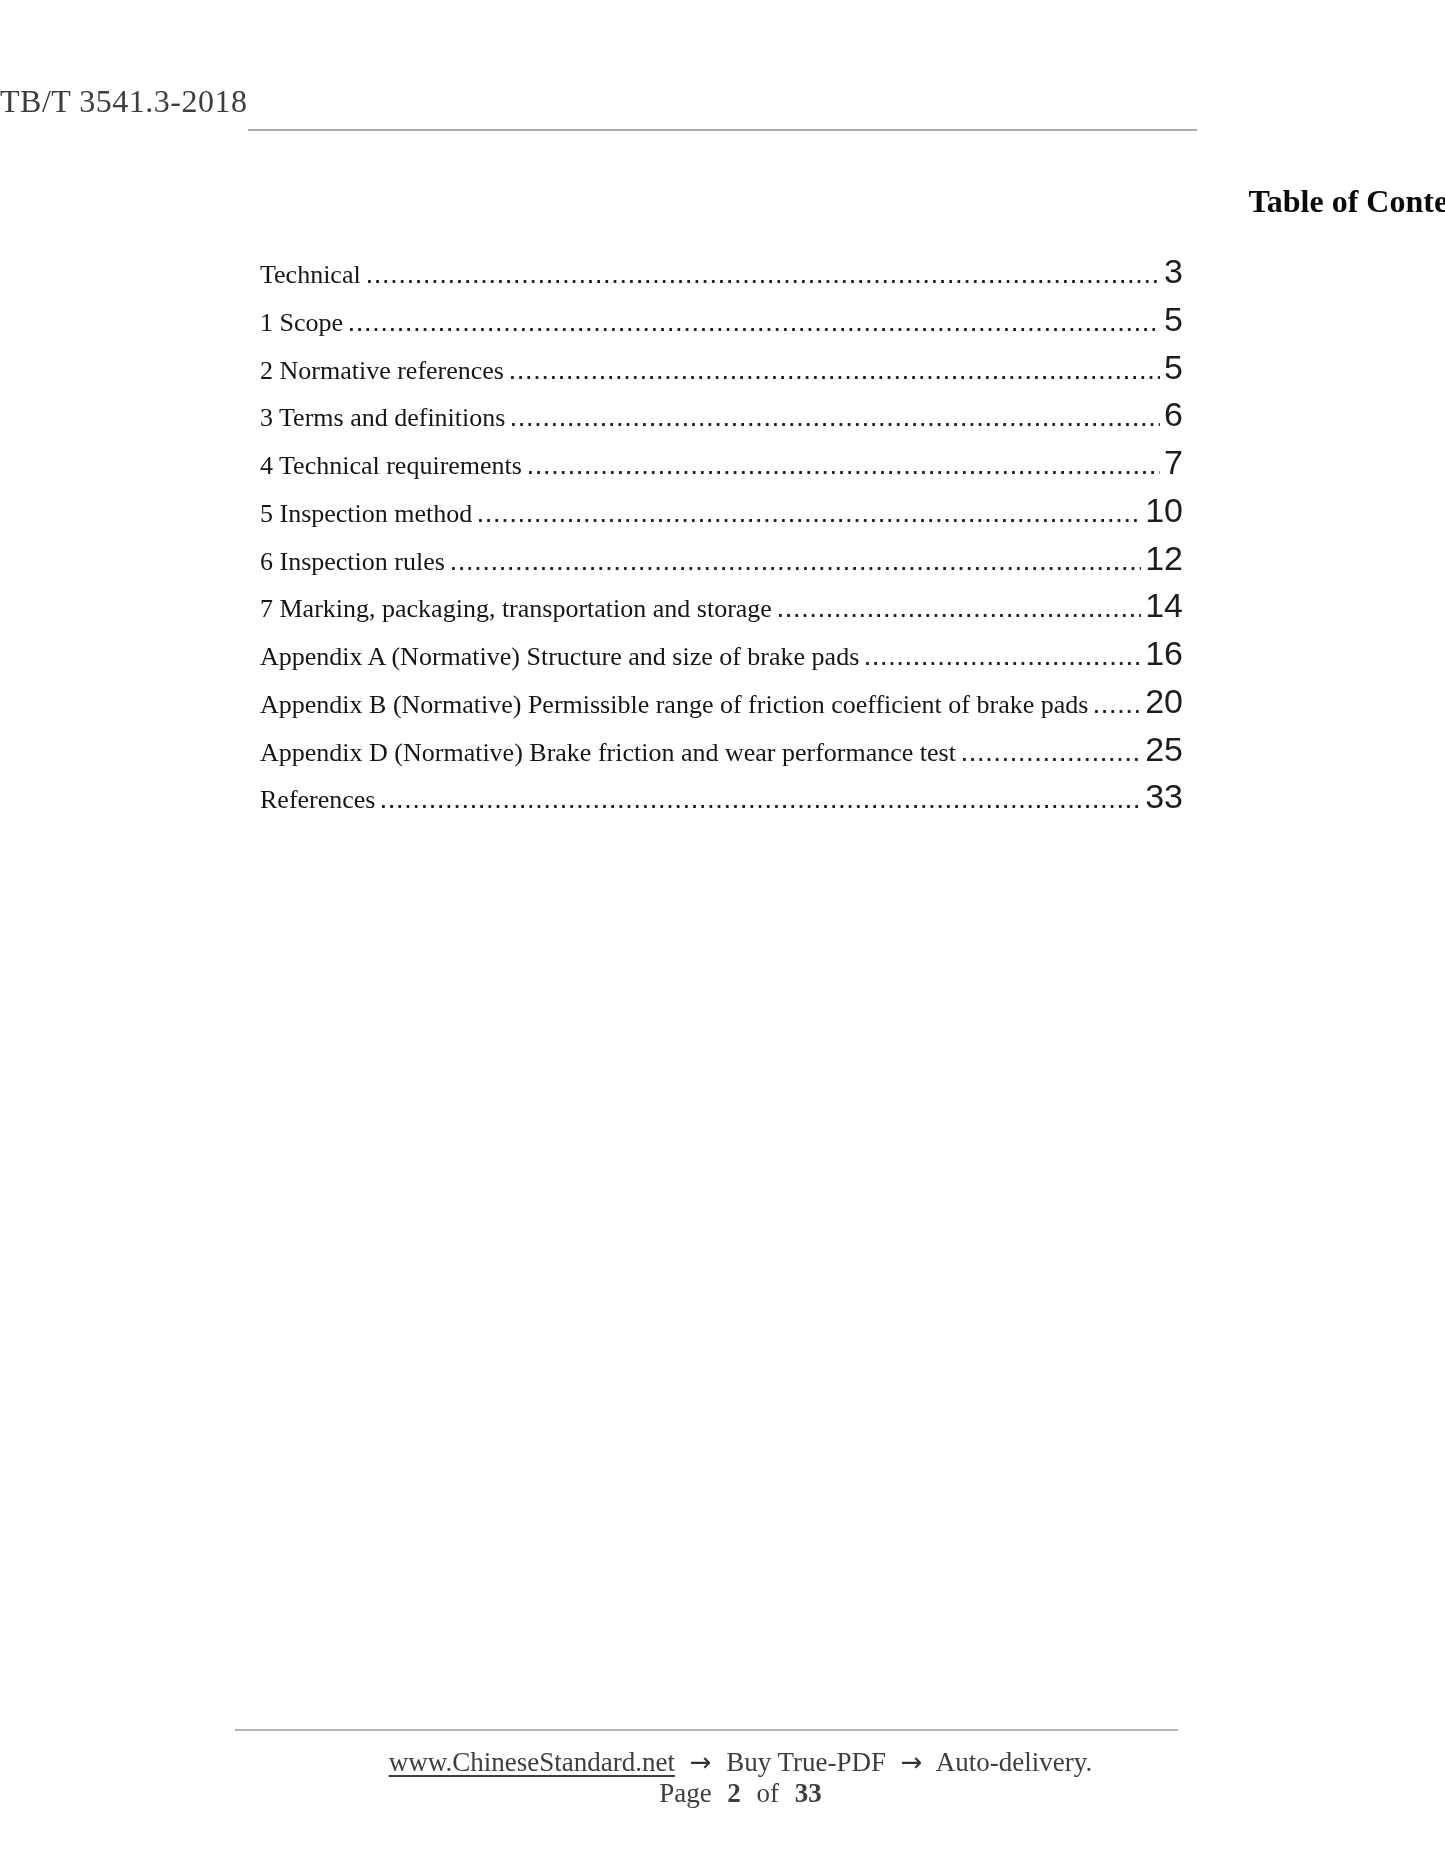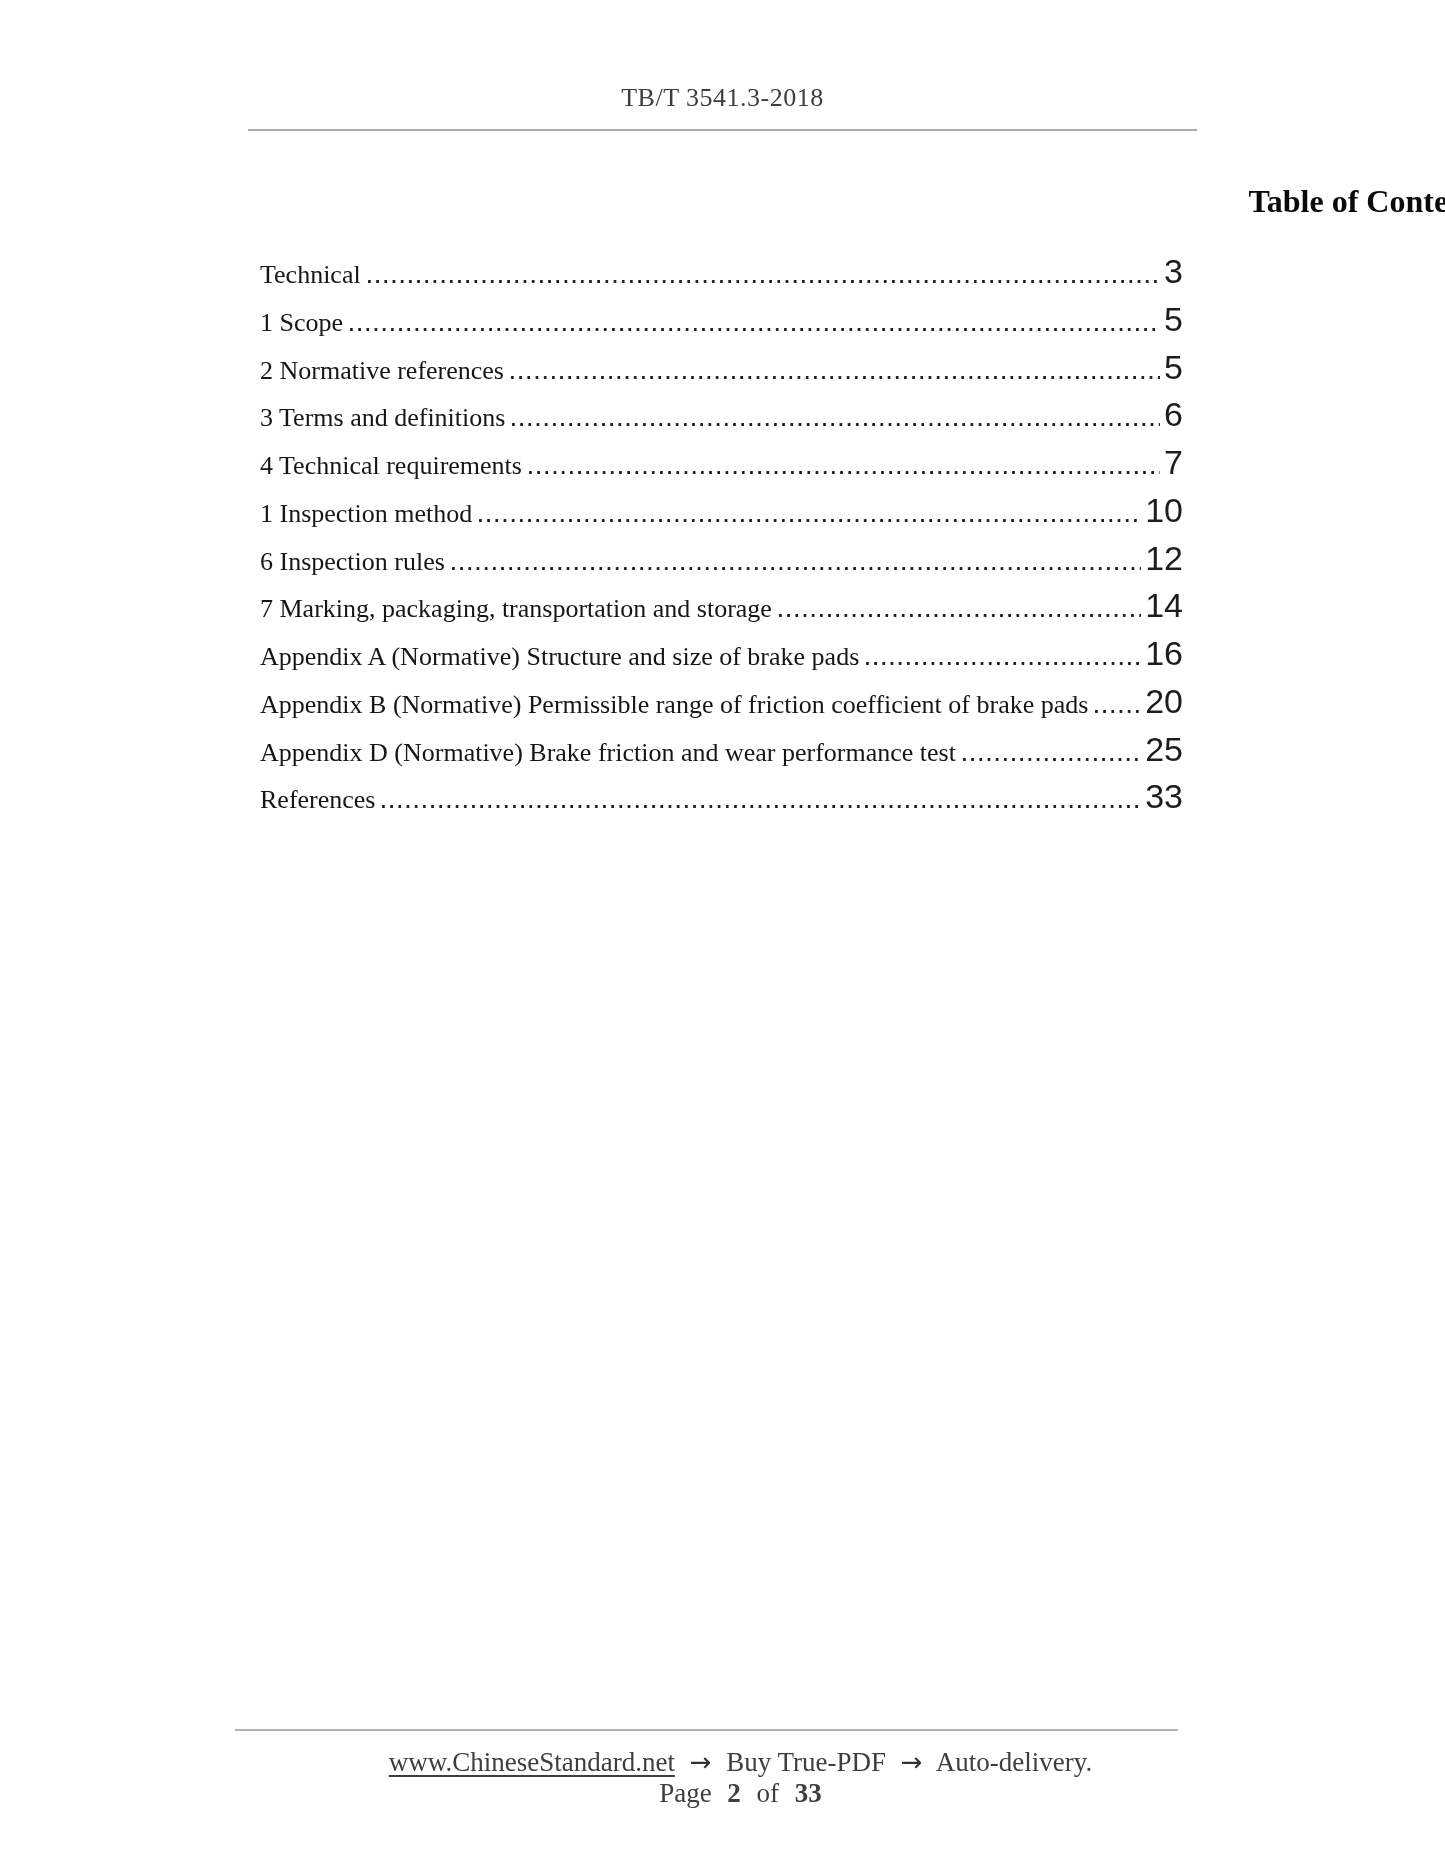--- a/index.html
+++ b/index.html
@@ -14,22 +14,21 @@
     overflow: hidden;
     font-family: "Liberation Serif", serif;
   }
 
   
   .header-code {
     position: absolute;
     top: 83px;
     left: 0;
     width: 100%;
-    text-align: center;
-    font-size: 26px;
+    font-size: 32px;
     line-height: 1.15;
     color: #3d3d3d;
     letter-spacing: 0.5px;
   }
   .header-rule {
     position: absolute;
     top: 129px;
     left: 248px;
     width: 949px;
     height: 2px;
@@ -158,21 +157,21 @@
     <span class="toc-page">6</span>
   </div>
 
   <div class="toc-row">
     <span class="toc-label">4 Technical requirements</span>
     <span class="toc-leader"></span>
     <span class="toc-page">7</span>
   </div>
 
   <div class="toc-row">
-    <span class="toc-label">1 Inspection method</span>
+    <span class="toc-label">5 Inspection method</span>
     <span class="toc-leader"></span>
     <span class="toc-page">10</span>
   </div>
 
   <div class="toc-row">
     <span class="toc-label">6 Inspection rules</span>
     <span class="toc-leader"></span>
     <span class="toc-page">12</span>
   </div>
 

